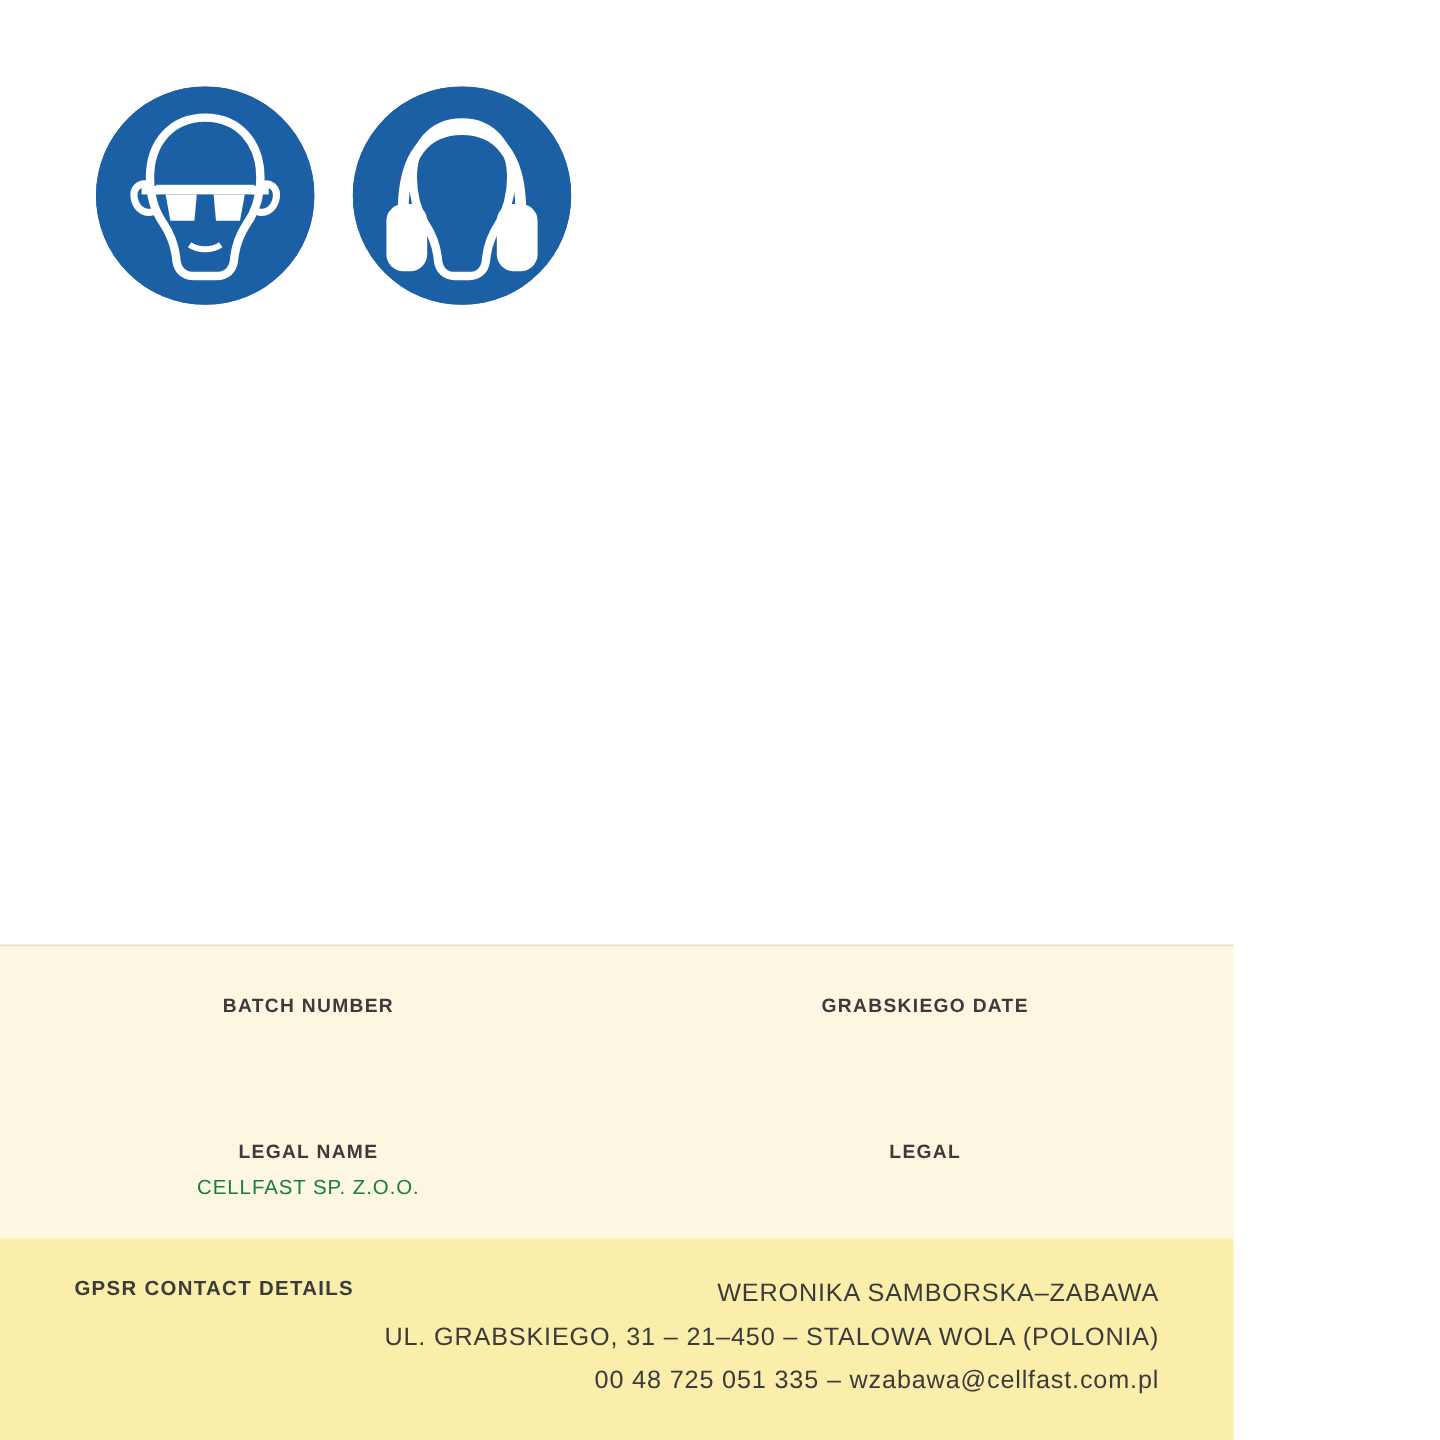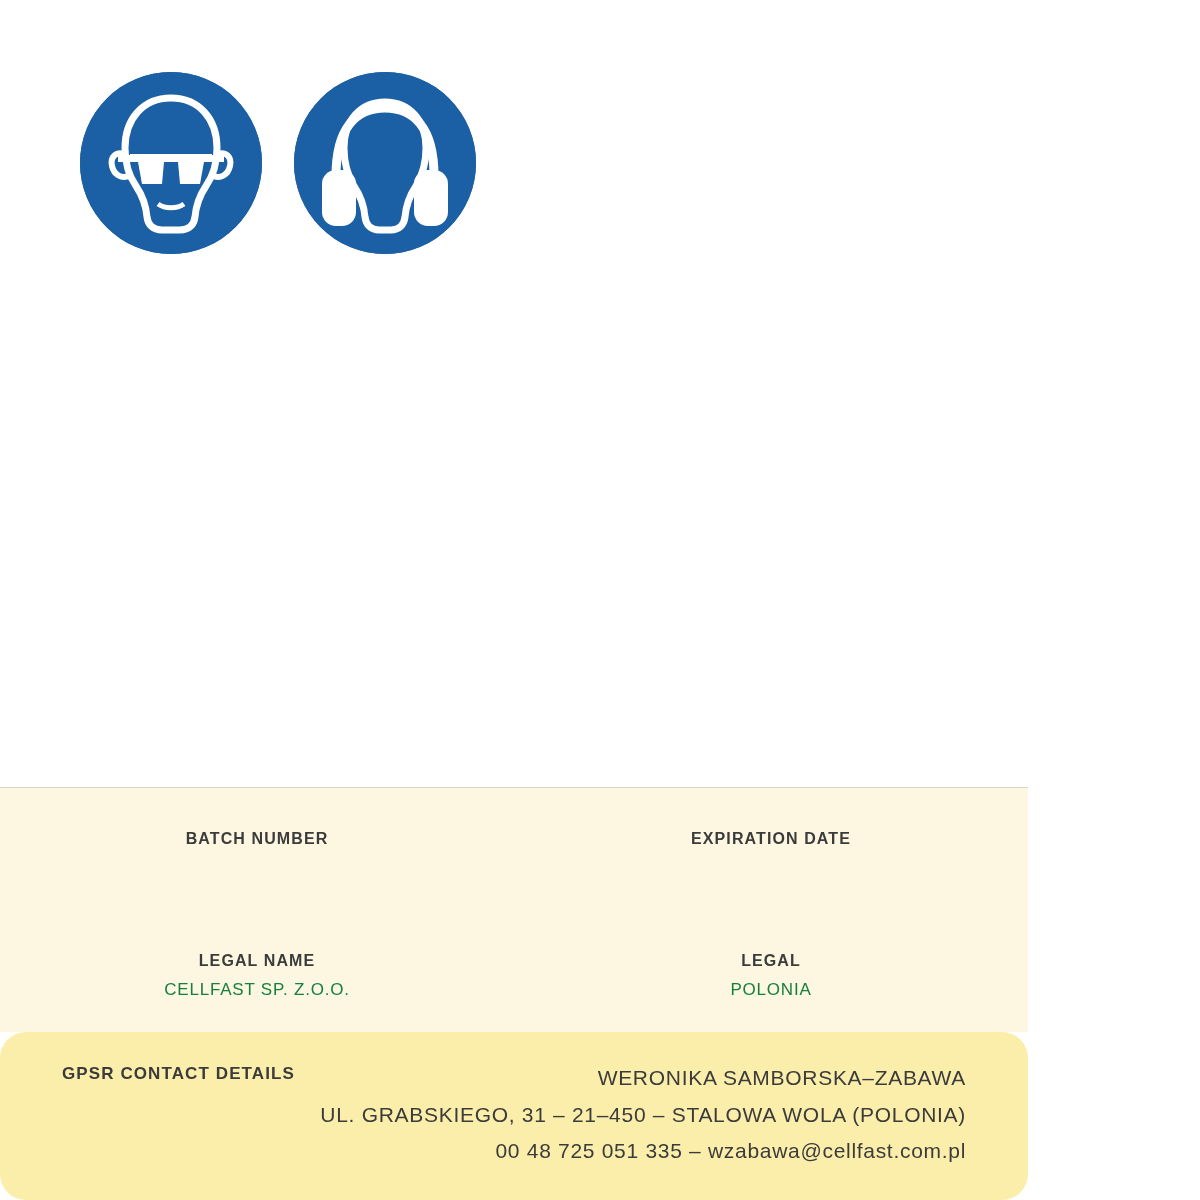--- a/index.html
+++ b/index.html
@@ -87,21 +87,20 @@
   }
 
   
   .gpsr-band {
     flex: 0 0 auto;
     background: #fbeeab;
     padding: 28px 62px 30px 62px;
     display: flex;
     align-items: flex-start;
     justify-content: space-between;
-    border-radius: 26px;
   }
 
   .gpsr-title {
     font-size: 17px;
     font-weight: bold;
     letter-spacing: 1.1px;
     color: #3b3b3b;
     white-space: nowrap;
     padding-top: 4px;
   }
@@ -163,35 +162,34 @@
 
   <div class="info-band">
     <div class="info-grid">
 
       <div class="info-cell">
         <div class="info-label">BATCH NUMBER</div>
         <div class="info-value"></div>
       </div>
 
       <div class="info-cell">
-        <div class="info-label">EXPIRATION DATE</div>
+        <div class="info-label">GRABSKIEGO DATE</div>
         <div class="info-value"></div>
       </div>
 
       <div class="info-row-gap"></div>
       <div class="info-row-gap"></div>
 
       <div class="info-cell">
         <div class="info-label">LEGAL NAME</div>
         <div class="info-value">CELLFAST SP. Z.O.O.</div>
       </div>
 
       <div class="info-cell">
         <div class="info-label">LEGAL</div>
-        <div class="info-value">POLONIA</div>
       </div>
 
     </div>
   </div>
 
   <div class="gpsr-band">
     <div class="gpsr-title">GPSR CONTACT DETAILS</div>
     <div class="gpsr-lines">
       <div>WERONIKA SAMBORSKA–ZABAWA</div>
       <div>UL. GRABSKIEGO, 31 – 21–450 – STALOWA WOLA (POLONIA)</div>

